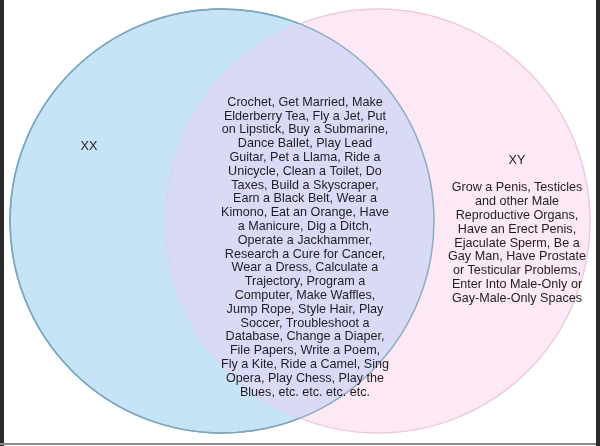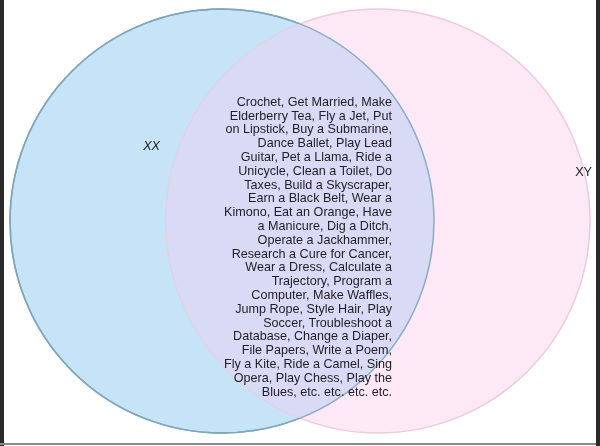--- a/index.html
+++ b/index.html
@@ -13,28 +13,28 @@
     }
     .frame::before, .frame::after {
       content: ""; position: absolute; top: 0; bottom: 0; width: 4px; background: #2a2a2a;
     }
     .frame::before { left: 0; }
     .frame::after { right: 0; }
     .bottom-line { position: absolute; left: 0; right: 0; bottom: 1px; height: 2px; background: #8a8a8a; }
     svg.venn { position: absolute; left: 0; top: 0; }
     .label {
       position: absolute;
-      text-align: right;
+      text-align: center;
       font-size: 12.6px;
       line-height: 13.8px;
       white-space: pre-line;
     }
     .title { display: block; }
-    #xx { left: 18px; top: 126px; width: 142px; font-style: italic; }
-    #xy { left: 442px; top: 152px; width: 150px; }
+    #xx { left: 18px; top: 126px; width: 142px; }
+    #xy { left: 442px; top: 140px; width: 150px; }
     #both { left: 218px; top: 82px; width: 174px; }
   </style>
 </head>
 <body>
 
 <div class="frame">
   <svg class="venn" width="600" height="446" viewBox="0 0 600 446">
     <defs>
       <clipPath id="clip-left">
           <circle cx="222" cy="221" r="212"></circle>
@@ -70,16 +70,25 @@
 Soccer, Troubleshoot a
 Database, Change a Diaper,
 File Papers, Write a Poem,
 Fly a Kite, Ride a Camel, Sing
 Opera, Play Chess, Play the
 Blues, etc. etc. etc. etc.</span>
   </div>
 
   <div class="label" id="xy">
     <span class="title">XY</span>
+    <span>Grow a Penis, Testicles
+and other Male
+Reproductive Organs,
+Have an Erect Penis,
+Ejaculate Sperm, Be a
+Gay Man, Have Prostate
+or Testicular Problems,
+Enter Into Male-Only or
+Gay-Male-Only Spaces</span>
   </div>
 
   <div class="bottom-line"></div>
 </div>
 
 </body></html>

